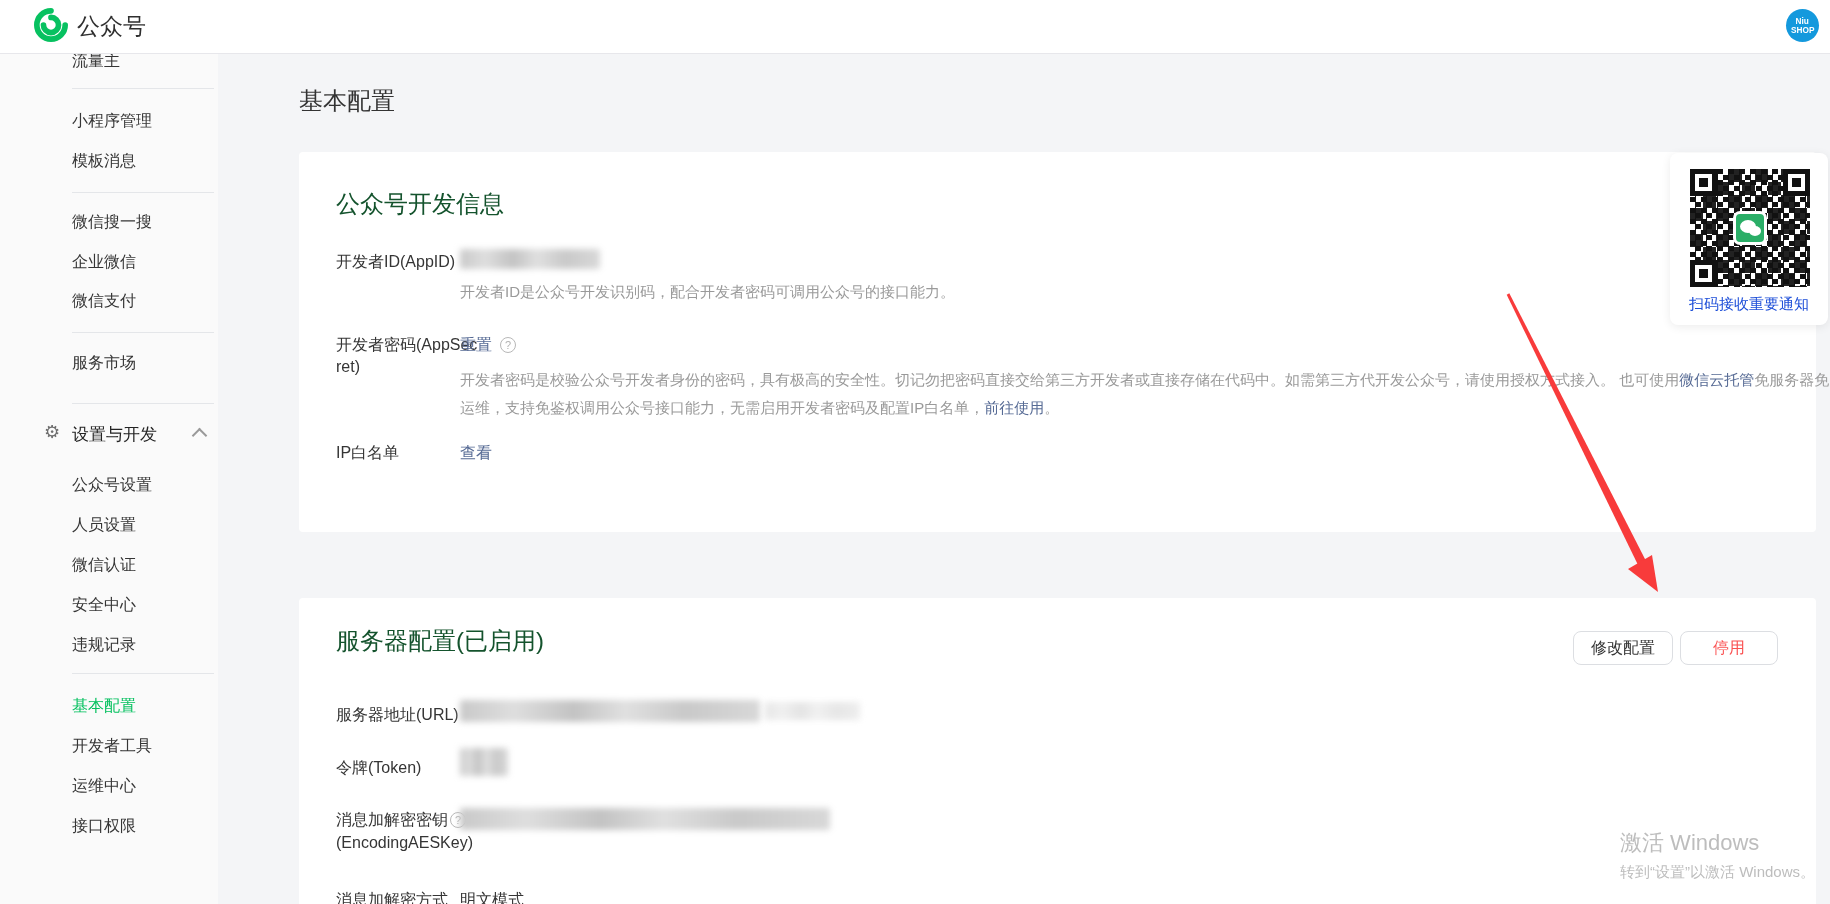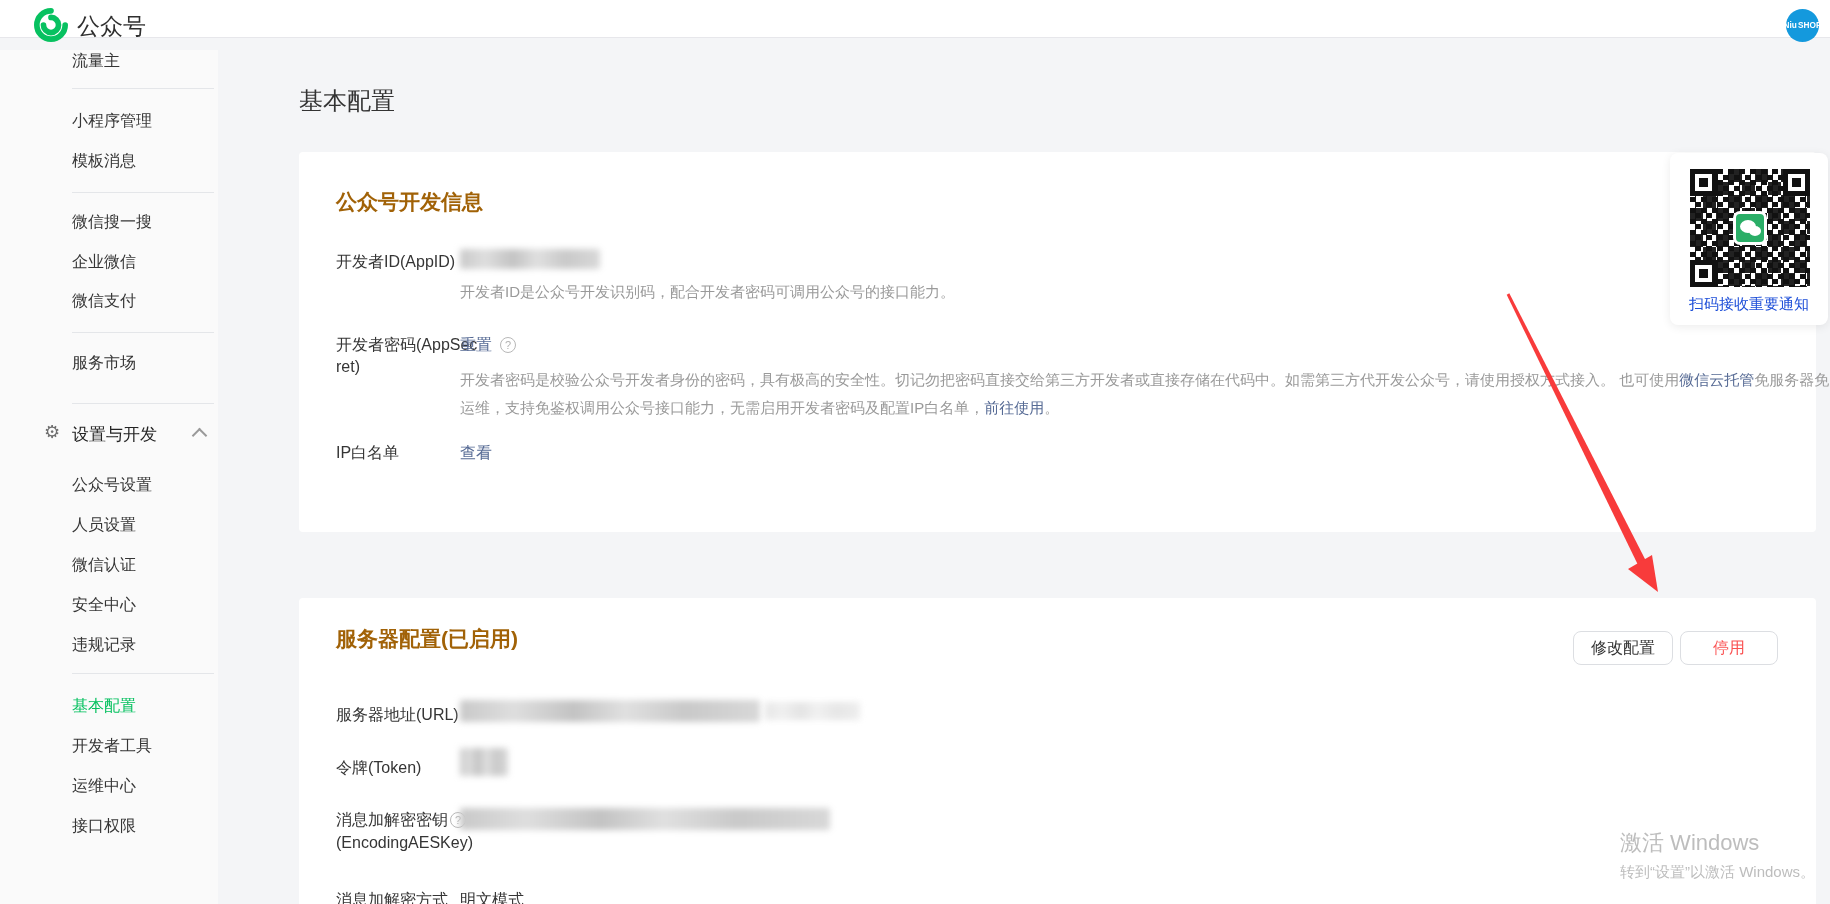--- a/index.html
+++ b/index.html
@@ -1,43 +1,43 @@
 <!DOCTYPE html>
 <html><head>
 <meta charset="utf-8">
 <style>
   * { margin:0; padding:0; box-sizing:border-box; }
   body { font-family:"Liberation Sans","DejaVu Sans",sans-serif; }
   .screen { position:relative; width:1830px; height:904px; overflow:hidden; background:#f4f5f7; }
 
   
-  .topbar { position:absolute; left:0; top:0; width:1830px; height:38px; background:#fff; border-bottom:1px solid #e7e7eb; z-index:20; }
+  .topbar { position:absolute; left:0; top:0; width:1830px; height:54px; background:#fff; border-bottom:1px solid #e7e7eb; z-index:20; }
   .brand-logo { position:absolute; left:34px; top:8px; width:34px; height:34px; }
   .brand-name { position:absolute; left:77px; top:11px; font-size:23px; color:#2f2f2f; }
-  .avatar { position:absolute; left:1786px; top:9px; width:33px; height:33px; border-radius:50%; background:#1499dd; color:#fff; display:flex; align-items:center; justify-content:center; font-weight:bold; line-height:9px; cursor:pointer; }
+  .avatar { position:absolute; left:1786px; top:9px; width:33px; height:33px; border-radius:50%; background:#1499dd; color:#fff; display:flex; flex-direction:column; align-items:center; justify-content:center; font-weight:bold; line-height:9px; cursor:pointer; }
   .avatar span { font-size:9px; transform:scale(.92); }
 
   
   .sidebar { position:absolute; left:0; top:50px; width:218px; height:854px; background:#fafafa; z-index:5; }
   .side-item { position:absolute; left:72px; font-size:16px; color:#353535; cursor:pointer; white-space:nowrap; }
   .side-item.active { color:#07c160; }
   .side-div { position:absolute; left:72px; width:142px; height:1px; background:#e4e6e9; }
   .group-head { position:absolute; left:72px; font-size:17px; color:#232323; cursor:pointer; white-space:nowrap; }
   .gear { position:absolute; left:44px; font-size:18px; color:#6e6e6e; font-family:"DejaVu Sans",sans-serif; }
   .chev-up { position:absolute; left:194px; width:11px; height:11px; border-left:2px solid #9a9a9a; border-top:2px solid #9a9a9a; transform:rotate(45deg); }
   .new-box { position:absolute; left:37px; top:867px; width:177px; height:56px; border:1px dashed #cfcfcf; border-radius:2px; cursor:pointer; }
   .new-plus { position:absolute; left:15px; top:12px; font-size:22px; color:#353535; font-weight:400; }
   .new-label { position:absolute; left:38px; top:17px; font-size:16px; color:#353535; }
 
   
   .page-title { position:absolute; left:299px; top:85px; font-size:24px; color:#333; }
   .card { position:absolute; left:299px; width:1517px; background:#fff; border-radius:4px; }
   .card1 { top:152px; height:380px; }
   .card2 { top:598px; height:339px; }
-  .sec-title { position:absolute; left:37px; font-size:21px; color:#a16207;font-weight:bold; }
+  .sec-title { position:absolute; left:37px; font-size:24px; color:#14532d; }
   .flabel { position:absolute; left:37px; font-size:16px; color:#353535; white-space:nowrap; }
   .fvalue { position:absolute; left:161px; font-size:16px; color:#353535; white-space:nowrap; }
   .fdesc { position:absolute; left:161px; font-size:15px; color:#9a9a9a; white-space:nowrap; }
   .link { color:#576b95; cursor:pointer; text-decoration:none; }
   .dlink { color:#353535; font-weight:600; cursor:pointer; }
   .help { display:inline-flex; align-items:center; justify-content:center; width:16px; height:16px; border:1px solid #b8b8b8; border-radius:50%; color:#b2b2b2; font-size:11px; margin-left:8px; vertical-align:1px; cursor:pointer; }
   .blur { position:absolute; border-radius:2px; filter:blur(3px);
           background:linear-gradient(90deg,#c9c9c9,#dedede 18%,#c3c3c3 38%,#e0e0e0 55%,#c9c9c9 75%,#d8d8d8); }
   .blur.light { opacity:.45; }
   .btn { position:absolute; top:33px; height:34px; background:#fff; border:1px solid #dcdee2; border-radius:8px; font-size:16px; color:#353535; display:flex; align-items:center; justify-content:center; cursor:pointer; }

